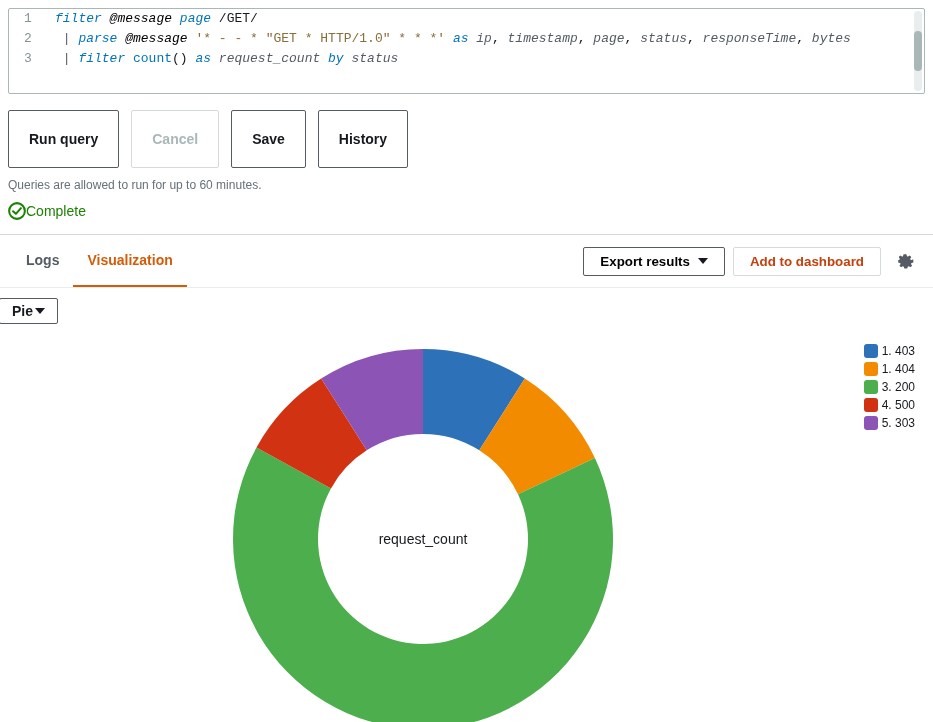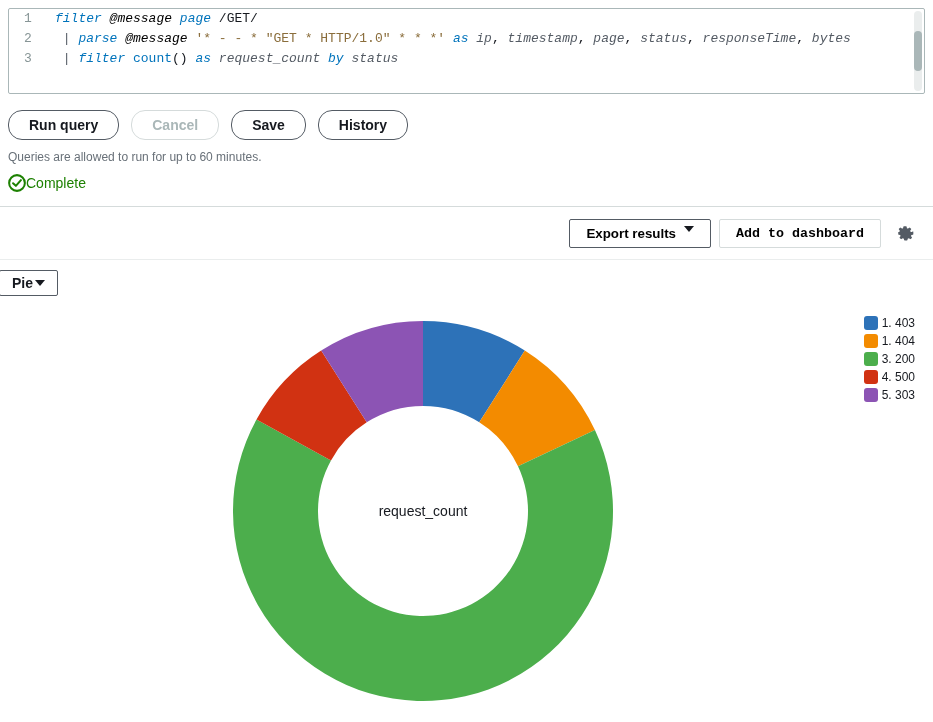--- a/index.html
+++ b/index.html
@@ -15,34 +15,34 @@
     .tok-kw { color: #0073bb; font-style: italic; }
     .tok-str { color: #8a6d3b; }
     .tok-field { color: #000000; font-style: italic; }
     .tok-fn { color: #0073bb; }
     .tok-id { color: #545b64; font-style: italic; }
     .tok-op { color: #545b64; }
     .tok-plain { color: #16191f; }
     .editor-pad { height: 24px; }
     
     .toolbar { display: flex; gap: 12px; padding: 0 8px 10px; }
-    .btn { background: #fff; border: 1px solid #545b64; border-radius: 14px; padding: 6px 20px; font-size: 14px; font-weight: 700; cursor: pointer; color: #16191f; }
+    .btn { background: #fff; border: 1px solid #545b64; border-radius: 2px; padding: 20px 20px; font-size: 14px; font-weight: 700; cursor: pointer; color: #16191f; }
     .btn.disabled { color: #aab7b8; border-color: #d5dbdb; cursor: default; }
     
     .hint { padding: 0 8px 10px; color: #687078; font-size: 12px; }
     .status-row { display: flex; align-items: center; padding: 0 8px 14px; color: #1d8102; font-size: 14px; text-align: center; }
     .status-row svg { flex: none; }
     
     .results-bar { display: flex; align-items: center; border-top: 1px solid #d5dbdb; border-bottom: 1px solid #eaeded; padding: 0 12px; height: 54px; gap: 8px; }
     .tabs { display: flex; height: 100%; }
     .tab { padding: 0 14px; display: flex; align-items: center; font-weight: 700; color: #545b64; border-bottom: 2px solid transparent; cursor: pointer; }
     .tab.active { color: #d45b07; border-bottom-color: #d45b07; }
     .rb-spacer { flex: 1; }
-    .rb-btn { background: #fff; border: 1px solid #545b64; border-radius: 2px; padding: 6px 16px; font-weight: 700; display: flex; gap: 8px; cursor: pointer; }
-    .rb-btn.disabled { color: #000000; border-color: #d5dbdb; cursor: default; font-family: Liberation Mono, monospace; }
+    .rb-btn { background: #fff; border: 1px solid #545b64; border-radius: 2px; padding: 6px 16px; font-weight: 700; display: flex; align-items: center; gap: 8px; cursor: pointer; }
+    .rb-btn.disabled { color: #c2410c; border-color: #d5dbdb; cursor: default; }
     .gear { width: 32px; height: 32px; display: flex; align-items: center; justify-content: center; cursor: pointer; border-radius: 2px; }
     
     .viz-toolbar { padding: 10px 0 10px 0; }
     .chart-type { display: inline-flex; align-items: center; gap: 2px; border: 1px solid #545b64; border-radius: 2px; padding: 4px 12px; font-weight: 700; cursor: pointer; margin-left: -1px; }
     
     .chart-area { display: flex; align-items: flex-start; padding: 10px 8px 20px; }
     .donut-wrap { flex: none; margin-left: 200px; position: relative; width: 430px; height: 390px; }
     .donut-center { position: absolute; left: 50%; top: 50%; transform: translate(-50%,-50%); font-size: 14px; color: #16191f; white-space: nowrap; }
     .legend { margin-left: auto; padding-right: 10px; padding-top: 0; }
     .legend-item { display: flex; align-items: center; gap: 4px; font-size: 12px; color: #16191f; margin-bottom: 4px; }
@@ -84,20 +84,24 @@
 
 <div class="status-row">
   <svg width="18" height="18" viewBox="0 0 16 16">
       <circle cx="8" cy="8" r="7" fill="none" stroke="#1d8102" stroke-width="1.8"></circle>
       <path d="M4.5 8.2 L7 10.5 L11.5 5.5" fill="none" stroke="#1d8102" stroke-width="1.8" stroke-linecap="round" stroke-linejoin="round"></path>
     </svg>
   <span>Complete</span>
 </div>
 
 <div class="results-bar">
+  <div class="tabs">
+    <div class="tab">Logs</div>
+    <div class="tab active">Visualization</div>
+  </div>
   <div class="rb-spacer"></div>
   <button class="rb-btn">
     <span>Export results</span>
     <span class="caret-down"></span>
   </button>
   <button class="rb-btn disabled">Add to dashboard</button>
   <div class="gear">
     <svg width="18" height="18" viewBox="0 0 16 16">
         <path fill="#545b64" d="M8 10.5A2.5 2.5 0 1 0 8 5.5a2.5 2.5 0 0 0 0 5zm6.3-3.3l-1.3-.2a5 5 0 0 0-.4-1l.8-1.1a.5.5 0 0 0 0-.6l-1-1a.5.5 0 0 0-.6 0l-1.1.8a5 5 0 0 0-1-.4l-.2-1.3A.5.5 0 0 0 9 2H7a.5.5 0 0 0-.5.4l-.2 1.3a5 5 0 0 0-1 .4l-1.1-.8a.5.5 0 0 0-.6 0l-1 1a.5.5 0 0 0 0 .6l.8 1.1a5 5 0 0 0-.4 1l-1.3.2A.5.5 0 0 0 2 7v2c0 .24.17.45.4.5l1.3.2c.1.35.24.68.4 1l-.8 1.1a.5.5 0 0 0 0 .6l1 1c.17.17.44.2.6 0l1.1-.8c.32.16.65.3 1 .4l.2 1.3c.05.23.26.4.5.4h2c.24 0 .45-.17.5-.4l.2-1.3c.35-.1.68-.24 1-.4l1.1.8c.17.17.44.14.6 0l1-1a.5.5 0 0 0 0-.6l-.8-1.1c.16-.32.3-.65.4-1l1.3-.2c.23-.05.4-.26.4-.5V7a.5.5 0 0 0-.4-.5z"></path>
       </svg>

